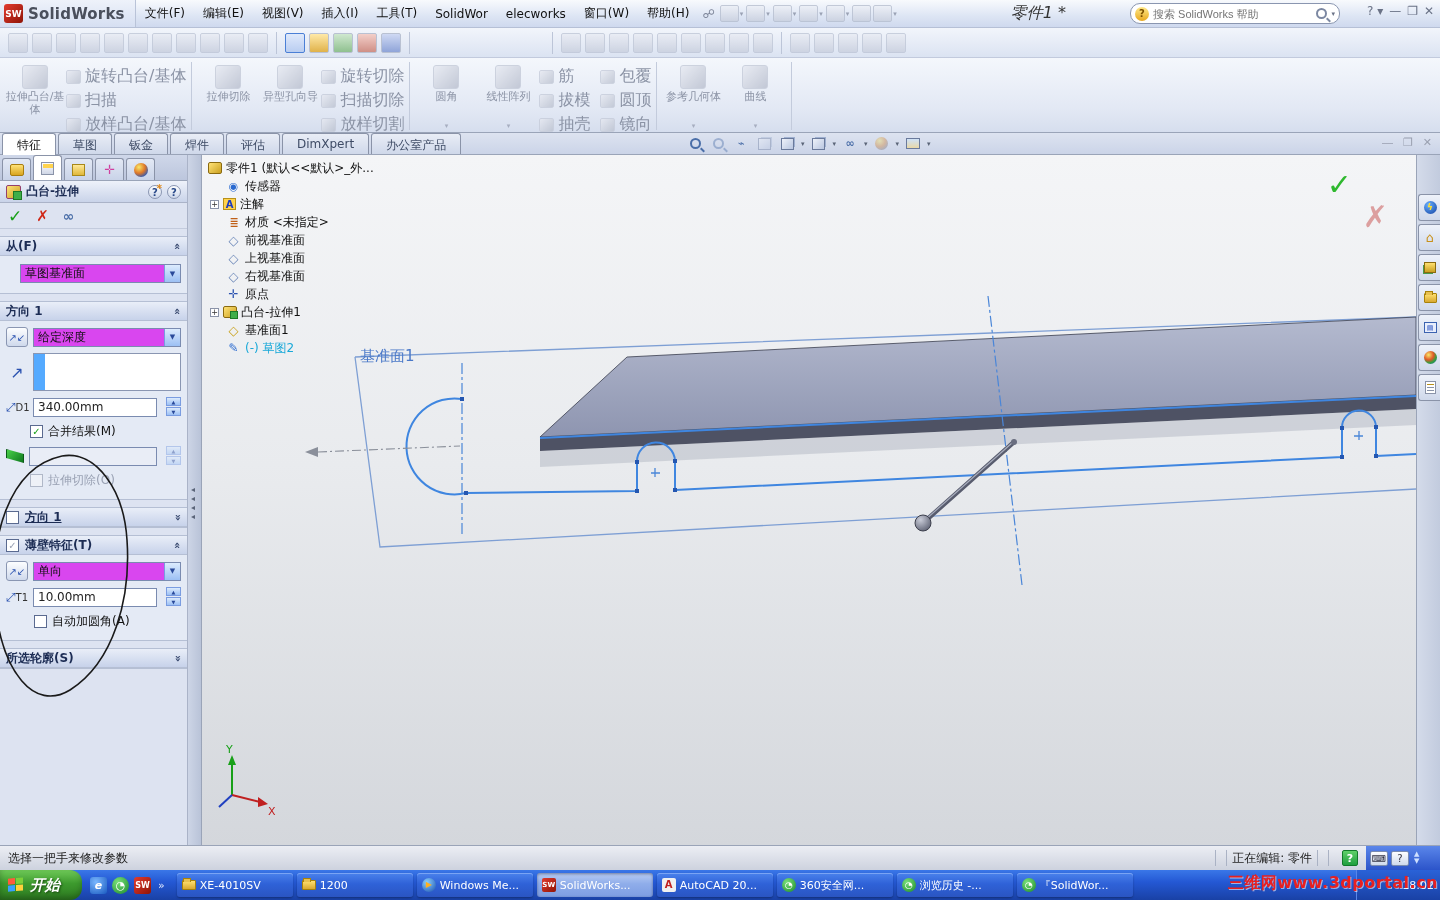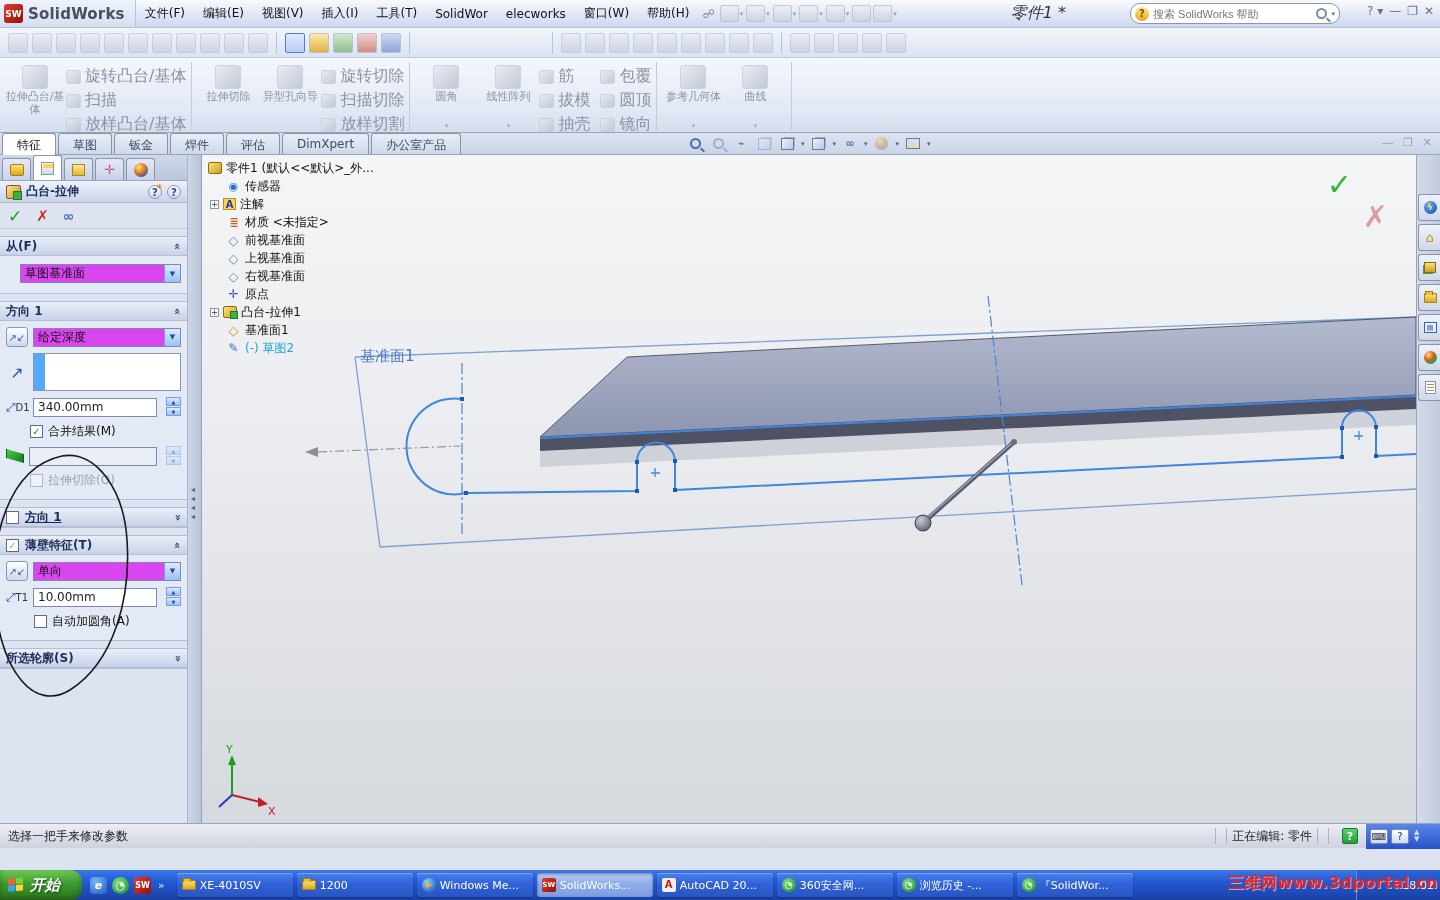--- a/index.html
+++ b/index.html
@@ -178,21 +178,21 @@
   .tp-home { color:#c89018; font-size:13px; }
   .tp-lib { width:12px; height:11px; background:linear-gradient(#ffe070,#caa020); border:1px solid #8a6a10; box-shadow:-2px 2px 0 -1px #4a9a4a; }
   .tp-folder { width:13px; height:10px; background:linear-gradient(#ffe070,#d8a830); border:1px solid #a8820a; border-radius:1px; position:relative; }
   .tp-folder::before { content:""; position:absolute; top:-3px; left:0; width:6px; height:3px; background:#e8c050; border:1px solid #a8820a; border-bottom:0; }
   .tp-pal { width:13px; height:11px; border:1px solid #3a62b0; background:#e8eefc; font-size:7px; color:#2a52c0; text-align:center; line-height:10px; }
   .tp-ball { width:13px; height:13px; border-radius:50%; background:radial-gradient(circle at 35% 30%,#f8e868,#e05828 40%,#30a040 65%,#2858b8); }
   .tp-doc { width:11px; height:13px; background:#fff; border:1px solid #8a93a8; position:relative; }
   .tp-doc::after { content:""; position:absolute; left:1px; top:2px; width:7px; height:1px; background:#b89018; box-shadow:0 3px 0 #8a93a8,0 6px 0 #8a93a8; }
 
   
-  #statusbar { position:absolute; left:0; top:823px; width:1440px; height:25px;
+  #statusbar { position:absolute; left:0; top:845px; width:1440px; height:25px;
     background:linear-gradient(#eceef4,#cdd2de); border-top:1px solid #9aa4b8; display:flex; align-items:center; }
   #status-msg { padding-left:8px; color:#222; font-size:12px; flex:1; }
   .st-sep { width:1px; height:16px; background:#aab2c4; margin:0 5px; }
   #status-edit { color:#222; font-size:12px; }
   .st-help { width:16px; height:16px; background:linear-gradient(#5fd06a,#1f9f3f); border:1px solid #117a2a; border-radius:2px;
     color:#fff; font-size:11px; font-weight:bold; text-align:center; line-height:15px; margin:0 8px; }
   #langbar { width:74px; height:25px; background:linear-gradient(#5a86ea,#2a52c8); display:flex; align-items:center; gap:3px; padding:0 4px; }
   .lb-chip { width:18px; height:15px; background:linear-gradient(#fdfeff,#cfd9ec); border:1px solid #7a8bb0; border-radius:2px;
     font-size:10px; color:#334; text-align:center; line-height:14px; }
   .lb-arrows { color:#cfe0ff; font-size:7px; line-height:7px; margin-left:2px; }

